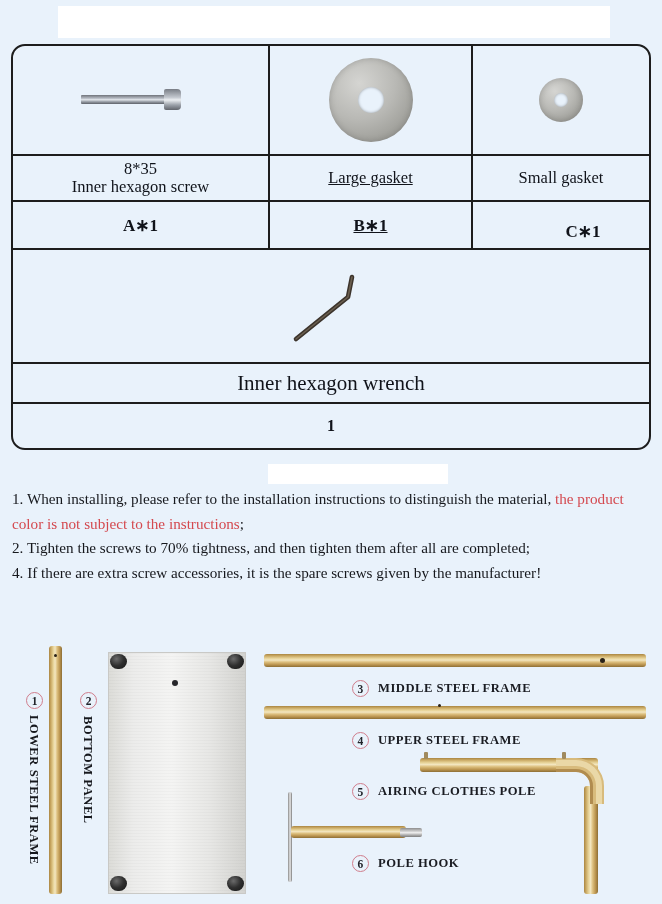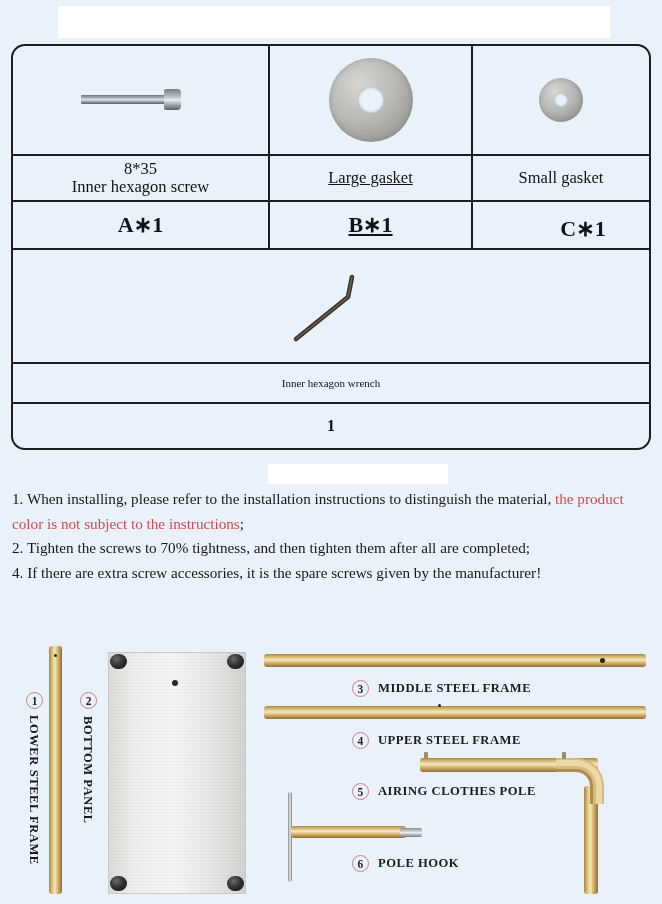--- a/index.html
+++ b/index.html
@@ -45,23 +45,23 @@
     text-align: center;
     color: #10131a;
   }
   .cell.divider { border-right: 2.2px solid #1d1d1d; }
   .col-a { width: 257px; }
   .col-b { width: 203px; text-decoration: underline; }
   .col-c { width: 176px; }
 
   .img-cell   { height: 108px; }
   .name-cell  { height: 44px;  font-size: 16.5px; line-height: 1.12; font-weight: 400; }
-  .qty-cell   { height: 46px;  font-size: 22px; font-weight: 600; }
+  .qty-cell   { height: 46px;  font-size: 17px; font-weight: 600; }
   .wrench-img-cell { height: 112px; width: 100%; }
-  .wrench-name-cell { height: 38px; width: 100%; font-size: 11px; }
+  .wrench-name-cell { height: 38px; width: 100%; font-size: 21px; }
   .wrench-qty-cell  { height: 44px; width: 100%; font-size: 16px; font-weight: 700; }
 
   .name-cell .two-line { display: block; }
   .name-cell .two-line span { display: block; }
 
   .qty-lower { align-items: flex-end; padding-bottom: 6px; padding-left: 44px; }
 
   
   .notes {
     position: absolute;

